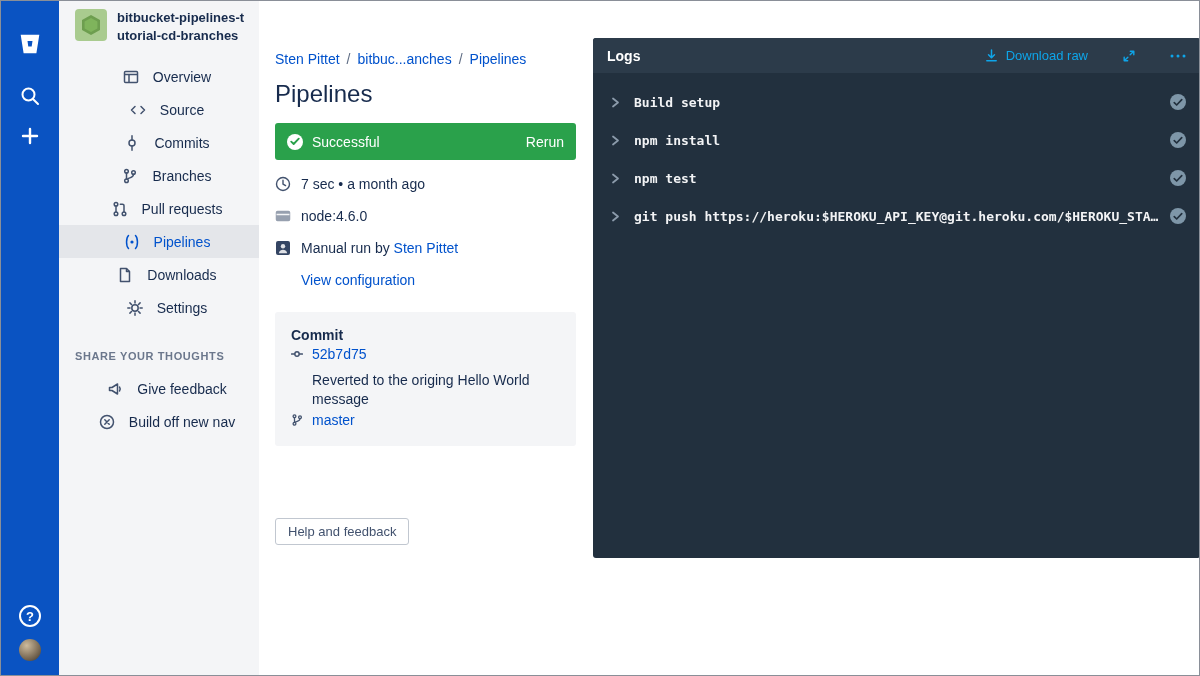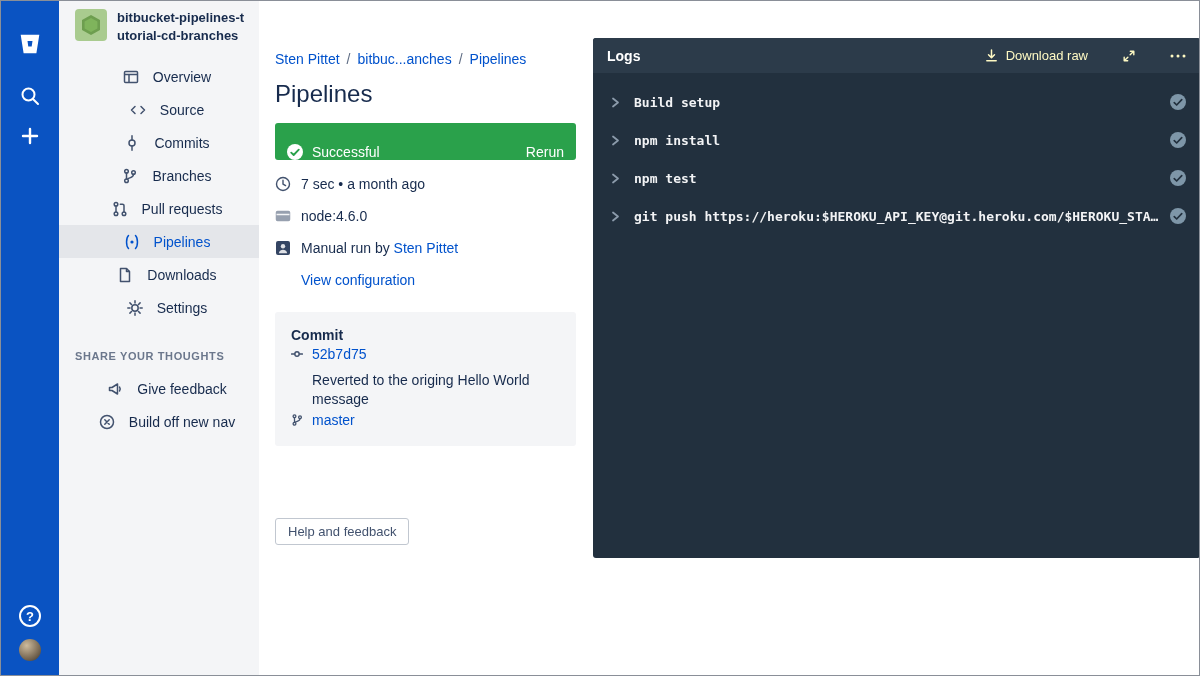--- a/index.html
+++ b/index.html
@@ -31,21 +31,21 @@
   .nav-item.active svg { color:#0052CC; }
   .section-label { padding:26px 16px 10px; font-size:11px; font-weight:700; color:#6B778C; letter-spacing:.6px; }
 
   
   .main { position:absolute; left:258px; top:0; bottom:0; right:0; background:#fff; padding:50px 0 0 16px; }
   .breadcrumb { font-size:14px; color:#5E6C84; }
   .crumb { color:#0052CC; cursor:pointer; text-decoration:none; }
   .crumb-sep { margin:0 7px; color:#5E6C84; }
   .page-title { font-size:24px; font-weight:500; color:#172B4D; margin-top:13px; }
   .status-banner { width:301px; height:37px; background:#2AA14B; border-radius:3px; margin-top:15px;
-                   display:flex; align-items:flex-end; padding:0 12px; color:#fff; }
+                   display:flex; align-items:center; padding:0 12px; color:#fff; }
   .banner-check { width:16px; height:16px; background:#fff; border-radius:50%; display:flex;
                   align-items:center; justify-content:center; flex:none; }
   .banner-label { font-size:14px; margin-left:9px; }
   .rerun-btn { margin-left:auto; font-size:14px; color:#fff; cursor:pointer; background:none; border:none; }
   .detail-row { display:flex; align-items:center; margin-top:16px; font-size:14px; color:#172B4D; }
   .detail-row .d-icon { width:16px; height:16px; margin-right:10px; flex:none; display:flex; align-items:center; justify-content:center; }
   .link { color:#0052CC; cursor:pointer; text-decoration:none; }
   .view-config { margin-top:16px; padding-left:26px; font-size:14px; }
   .commit-card { width:301px; background:#F4F5F7; border-radius:3px; margin-top:24px; padding:15px 16px 18px; }
   .commit-heading { font-size:14px; font-weight:700; color:#172B4D; }
@@ -53,21 +53,21 @@
   .commit-row .c-icon { width:12px; height:12px; margin-right:9px; flex:none; color:#42526E; }
   .commit-msg { margin-top:9px; padding-left:21px; font-size:14px; color:#172B4D; line-height:1.35; }
   .help-btn { position:absolute; left:16px; top:517px; background:#fff; border:1px solid #C1C7D0;
               border-radius:3px; padding:5px 12px; font-size:13px; color:#42526E; cursor:pointer; }
 
   
   .logs { position:absolute; left:592px; top:37px; width:607px; height:520px; background:#22303E;
           border-radius:3px; display:flex; flex-direction:column; overflow:hidden; }
   .logs-header { height:35px; background:#2C3B4A; display:flex; align-items:center; padding:0 14px; flex:none; }
   .logs-title { color:#fff; font-weight:700; font-size:14px; }
-  .logs-actions { margin-left:auto; display:flex; align-items:center; color:#fef9c3;gap:14px; }
+  .logs-actions { margin-left:auto; display:flex; align-items:center; color:#0ea5e9;gap:14px; }
   .download-raw { display:flex; align-items:center; font-size:13px; cursor:pointer; }
   .download-raw span { margin-left:7px; }
   .logs-action-icon { margin-left:20px; cursor:pointer; display:flex; align-items:center; }
   .logs-body { padding:10px 14px 0 18px; }
   .log-row { display:flex; align-items:center; height:38px; color:#F2F3F5; cursor:pointer;
              font-family:"DejaVu Sans Mono", monospace; font-size:13px; font-weight:700; }
   .log-chev { flex:none; margin-right:14px; display:flex; align-items:center; }
   .log-text { white-space:nowrap; overflow:hidden; text-overflow:ellipsis; flex:1; }
   .log-check { flex:none; margin-left:6px; width:16px; height:16px; border-radius:50%; background:#7E96A8;
                display:flex; align-items:center; justify-content:center; }

